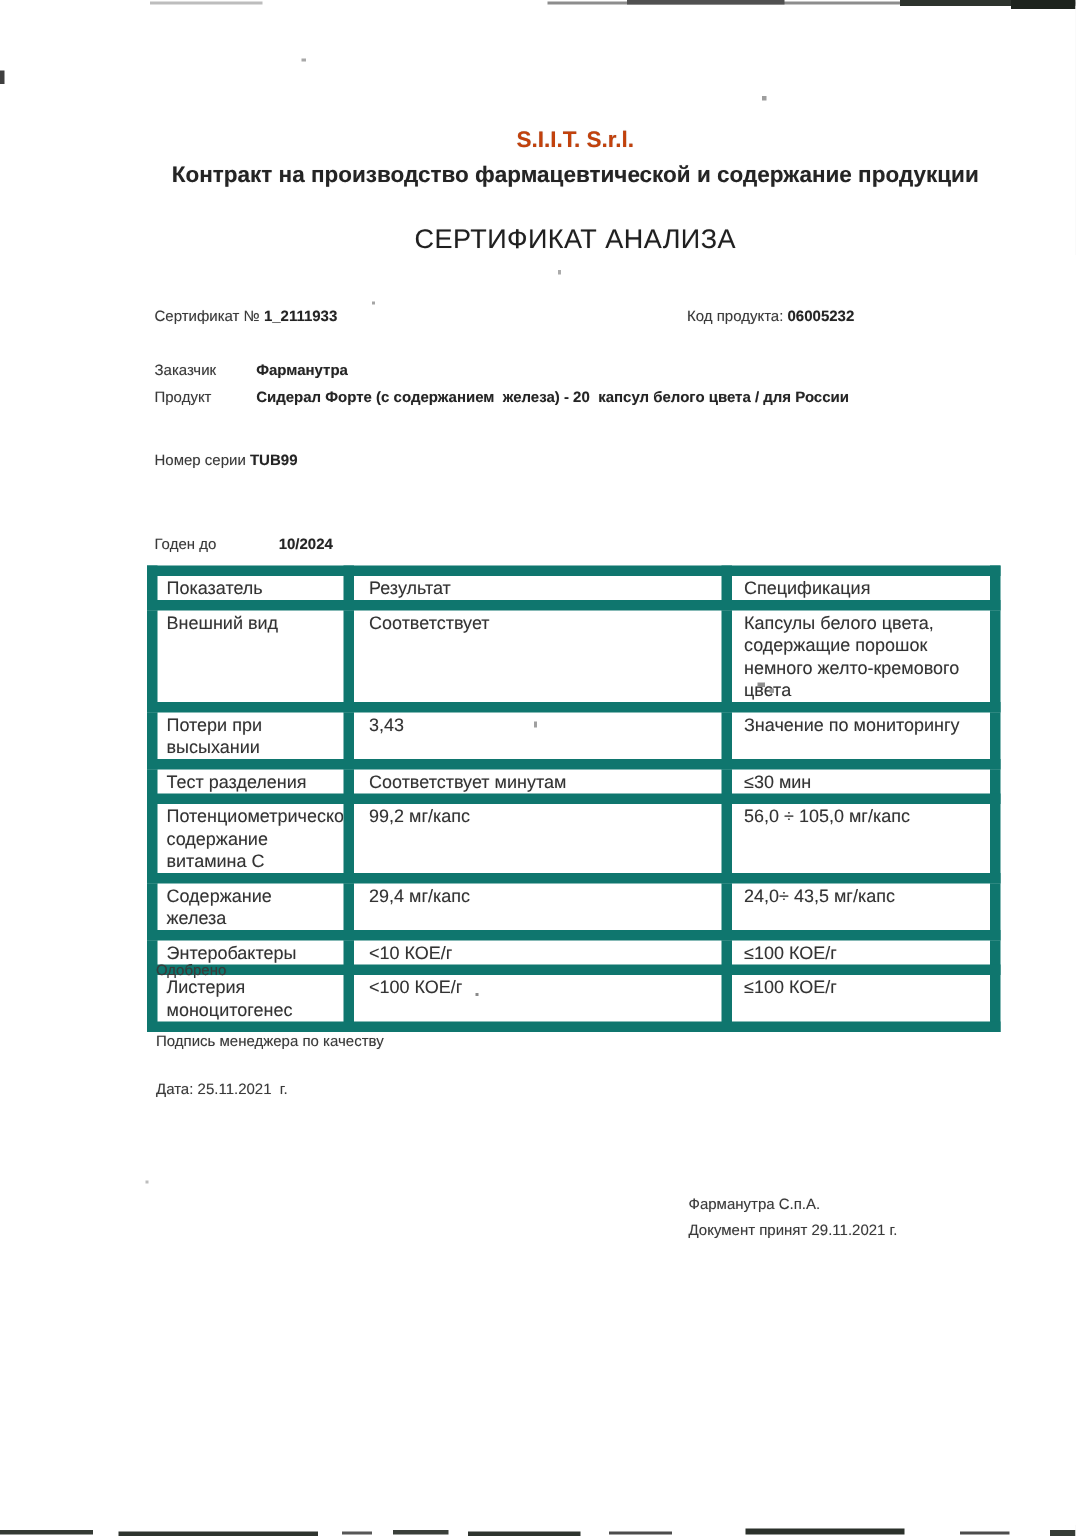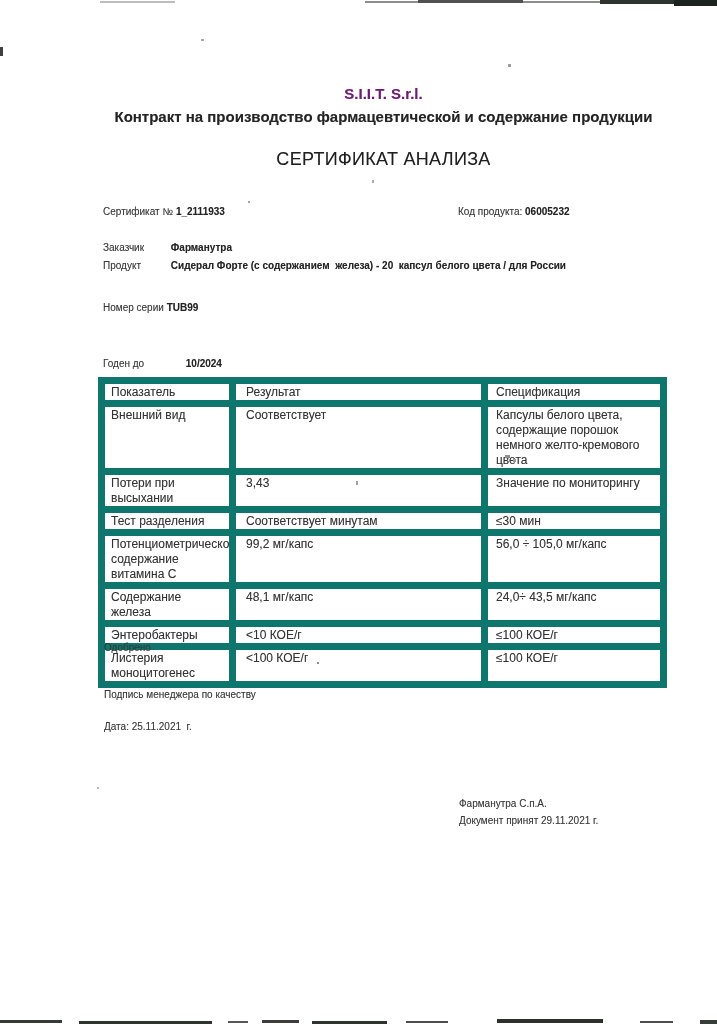--- a/index.html
+++ b/index.html
@@ -8,21 +8,21 @@
     position:relative;width:717px;height:1024px;background:#ffffff;
     overflow:hidden;margin:0 auto;color:#3a3a3a;
   }
   .abs{position:absolute;}
   .txt{color:#3a3a3a;text-shadow:0 0 0.5px rgba(40,40,40,0.35);}
   .b{font-weight:700;color:#242424;}
   .pre{white-space:pre-wrap;}
 
   
   .hdrwrap{left:50px;width:667px;text-align:center;}
-  .company{top:85px;font-size:15px;font-weight:700;color:#701a75;}
+  .company{top:85px;font-size:15px;font-weight:700;color:#c2410c;}
   .subtitle{top:108px;font-size:15px;font-weight:700;color:#242424;}
   .doctitle{top:149px;font-size:18px;font-weight:400;color:#1f1f1f;letter-spacing:0.3px;}
 
   
   .line{font-size:10px;line-height:16px;}
   .lbl-cust{display:inline-block;width:65px;}
   .lbl-exp{display:inline-block;width:80px;margin-top:25px;}
 
   
   #analysis-table{
@@ -110,21 +110,21 @@
         <td class="c2">Соответствует минутам</td>
         <td class="c3">≤30 мин</td>
       </tr>
       <tr class="h-r4">
         <td>Потенциометрическое содержание витамина С</td>
         <td class="c2">99,2 мг/капс</td>
         <td class="c3">56,0 ÷ 105,0 мг/капс</td>
       </tr>
       <tr class="h-r5">
         <td>Содержание железа</td>
-        <td class="c2">48,1 мг/капс</td>
+        <td class="c2">29,4 мг/капс</td>
         <td class="c3">24,0÷ 43,5 мг/капс</td>
       </tr>
       <tr class="h-r6">
         <td>Энтеробактеры</td>
         <td class="c2">&lt;10 КОЕ/г</td>
         <td class="c3">≤100 КОЕ/г</td>
       </tr>
       <tr class="h-r7">
         <td>Листерия моноцитогенес</td>
         <td class="c2">&lt;100 КОЕ/г</td>

